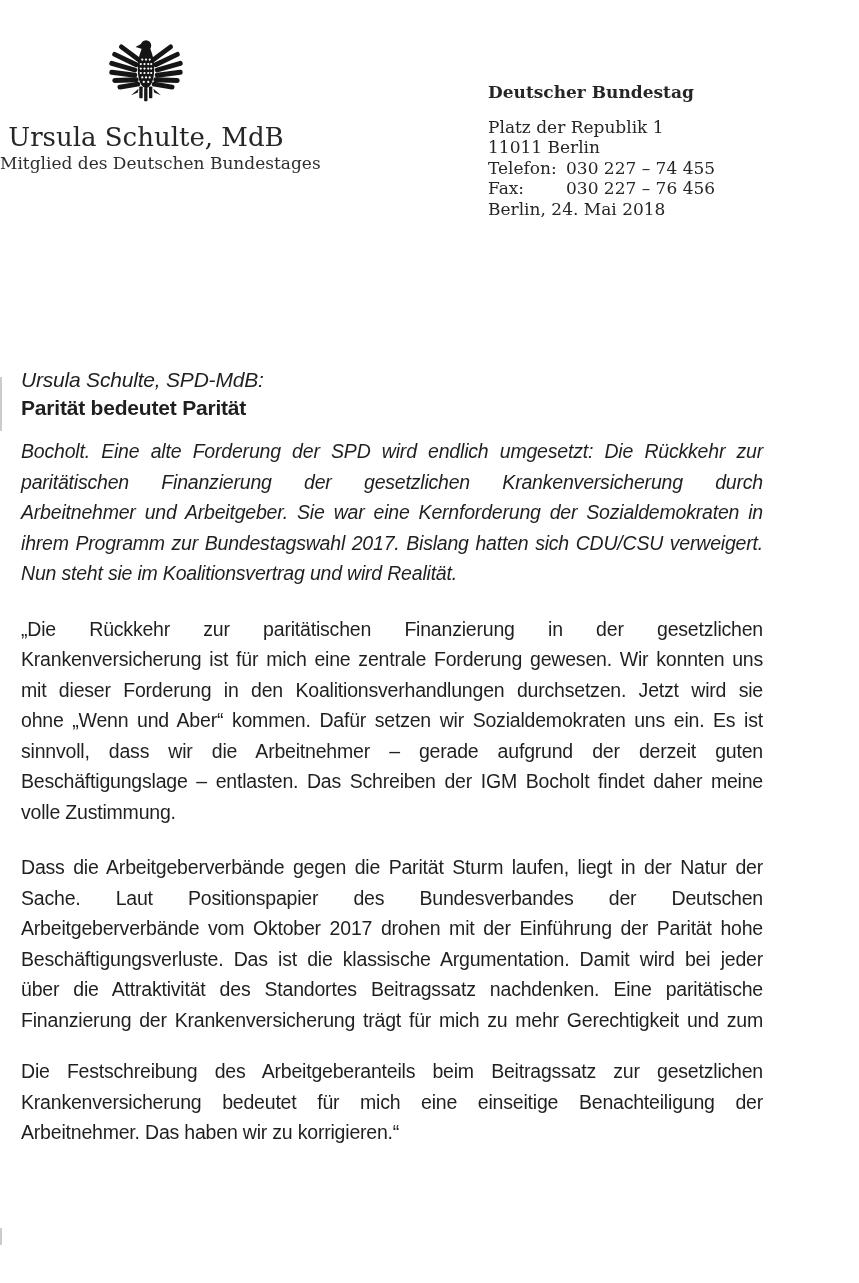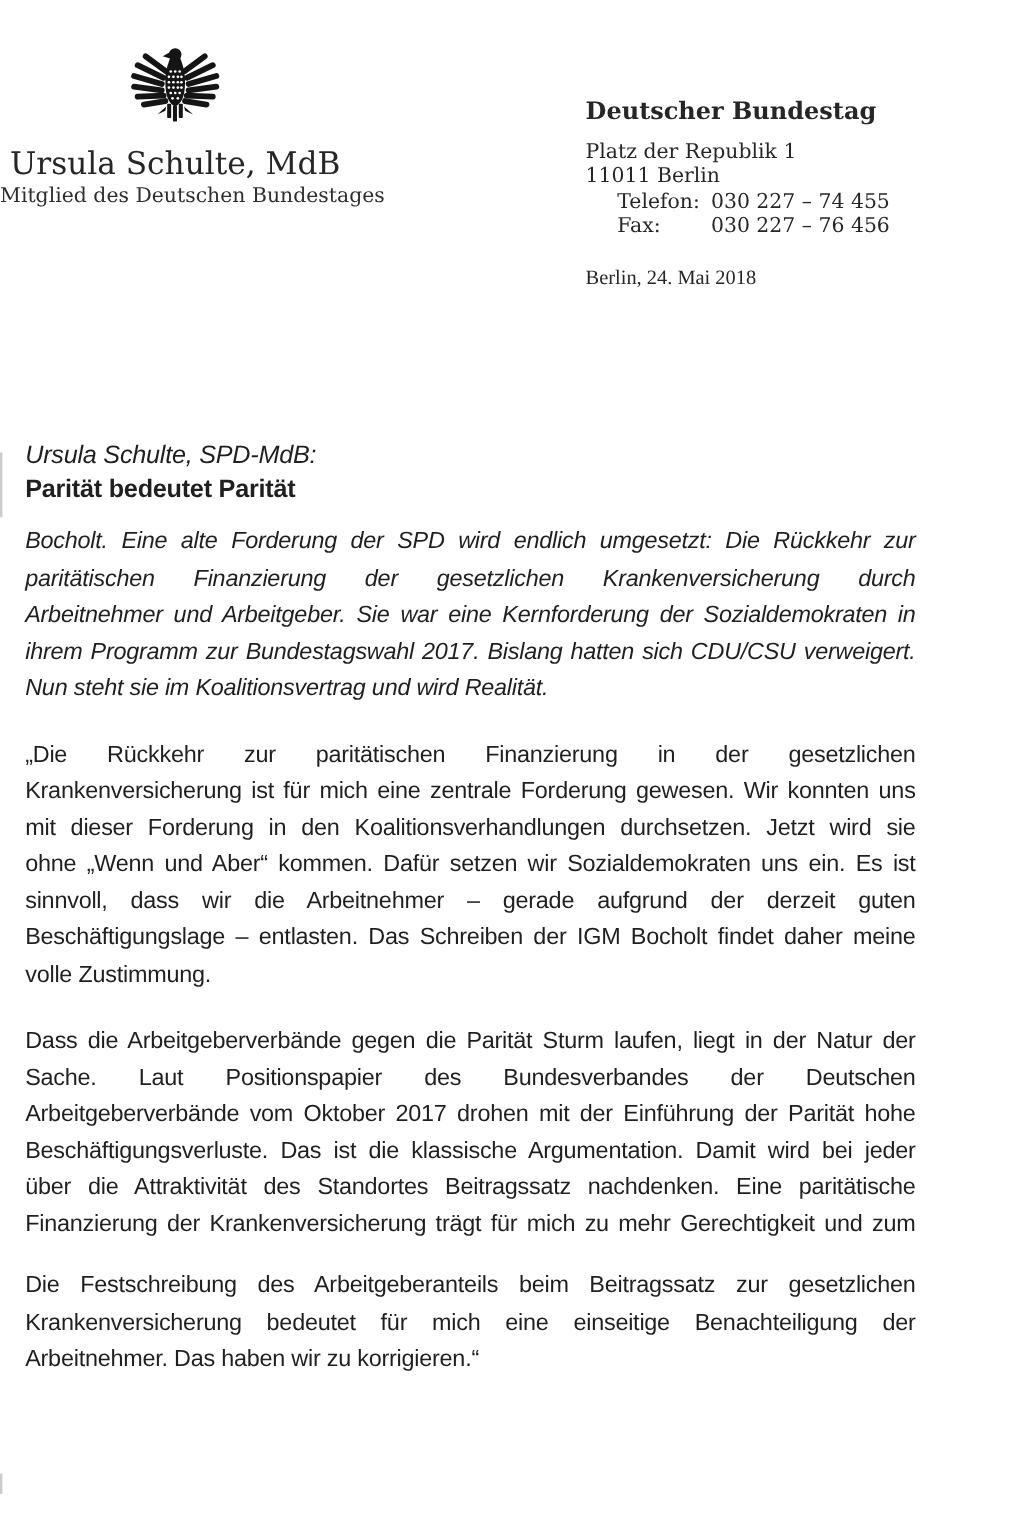--- a/index.html
+++ b/index.html
@@ -20,25 +20,25 @@
   }
   .eagle-wrap{height:84px;display:flex;align-items:flex-start;justify-content:center;}
   .sender-name{font-size:26px;line-height:30px;margin-top:4px;white-space:nowrap;}
   .sender-role{font-size:17px;line-height:22px;color:#2e2e2e;white-space:nowrap;}
   
   .contact{
     position:absolute;left:488px;top:82px;width:280px;
     font-family:"DejaVu Serif","Liberation Serif",serif;
     font-size:17px;line-height:20.5px;color:#262626;
   }
-  .contact-org{font-weight:bold;font-size:20px;margin-bottom:14px;}
+  .contact-org{font-weight:bold;font-size:17px;margin-bottom:14px;}
   .contact-line{white-space:nowrap;}
-  .contact-row{display:flex;white-space:nowrap;justify-content:center;}
+  .contact-row{display:flex;white-space:nowrap;}
   .contact-label{display:inline-block;width:78px;}
-  .dateline{margin-top:23px;white-space:nowrap;font-family:Liberation Serif, serif;}
+  .dateline{white-space:nowrap;}
   
   .fold-mark{position:absolute;left:0;width:2px;background:#cccccc;}
   .fold-mark.m1{top:377px;height:54px;}
   .fold-mark.m2{top:1228px;height:17px;}
   
   .content{
     position:absolute;left:21px;top:366px;width:742px;
     font-size:19.5px;letter-spacing:-0.2px;color:#1f1f1f;
   }
   .kicker{font-size:21px;line-height:28px;font-style:italic;}

